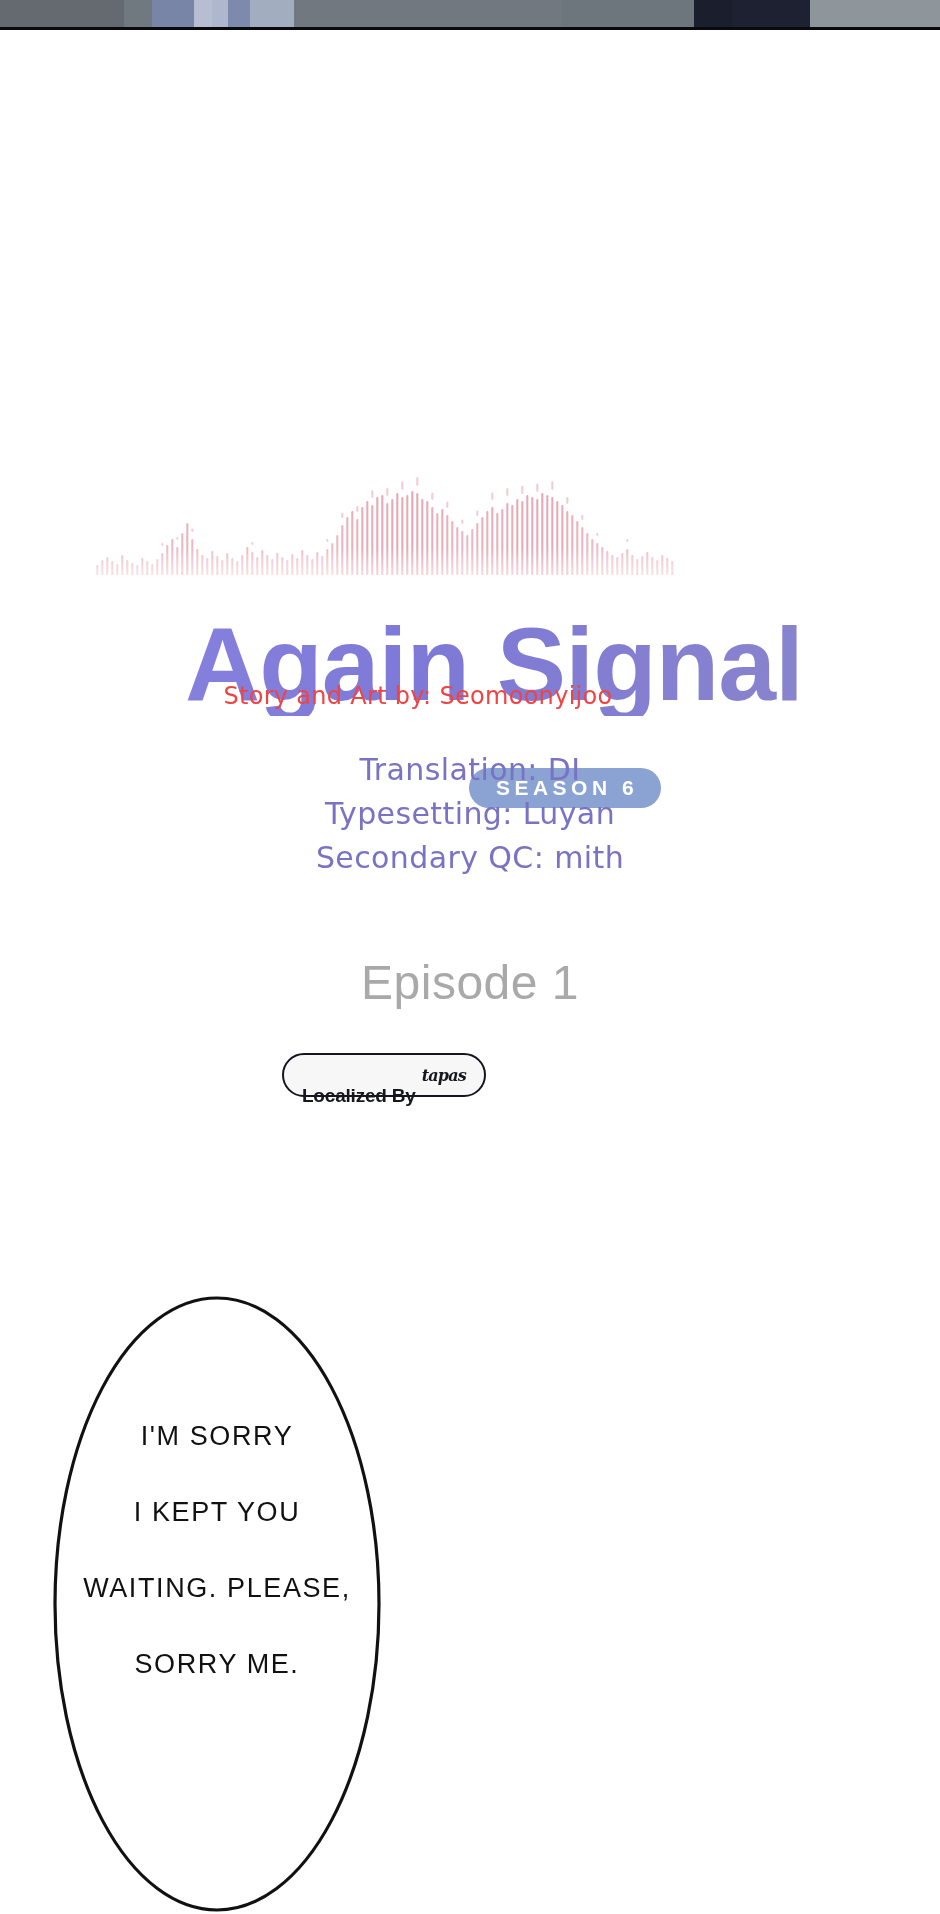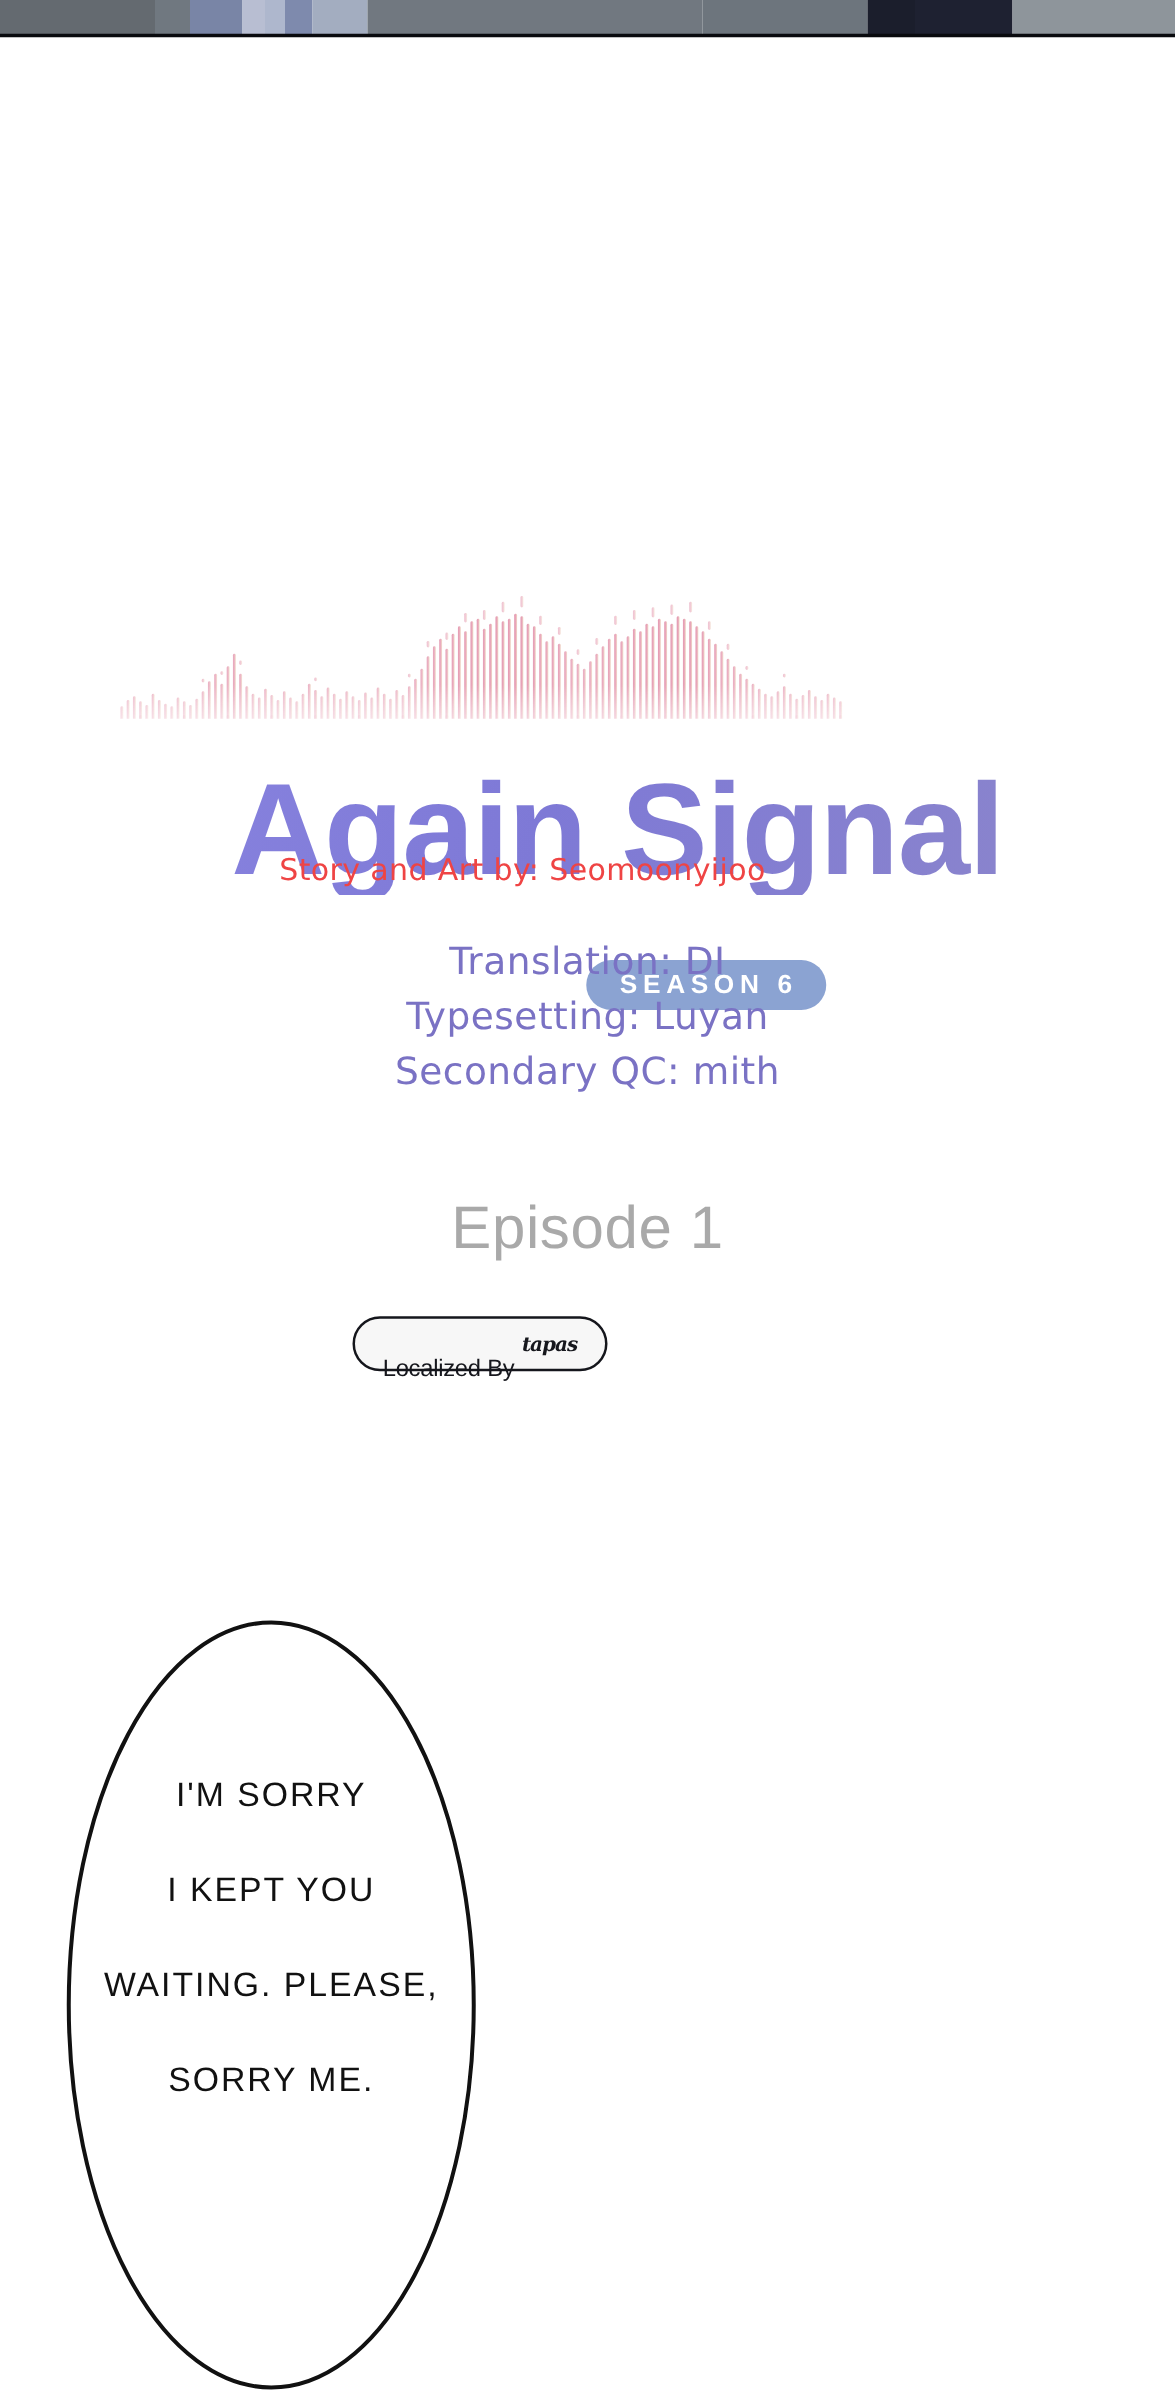--- a/index.html
+++ b/index.html
@@ -148,21 +148,21 @@
     background: #f7f7f7;
     display: flex;
     align-items: center;
     justify-content: center;
     gap: 6px;
     box-sizing: border-box;
   }
   .localized-badge .lbl {
     font-family: "Liberation Sans", sans-serif;
     font-size: 19px;
-    font-weight: 400;
+    font-weight: 700;
     color: #16171d;
     letter-spacing: -0.2px;
     margin-top: 41px;
   }
   .localized-badge .brand {
     font-family: "DejaVu Serif", serif;
     font-size: 16px;
     font-weight: 700;
     font-style: italic;
     color: #16171d;

